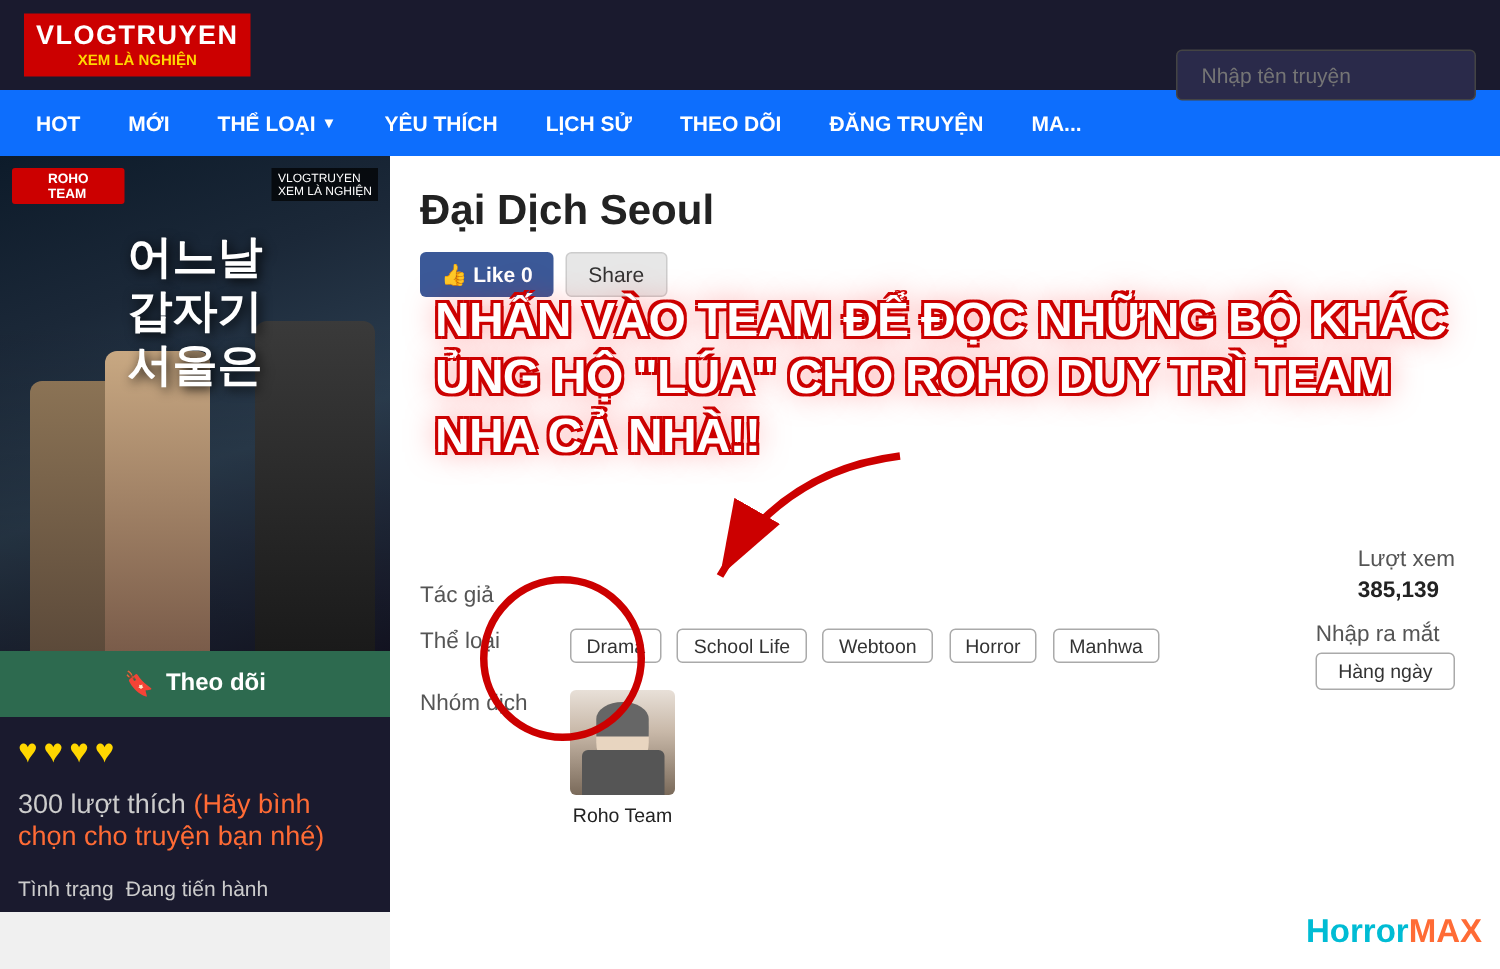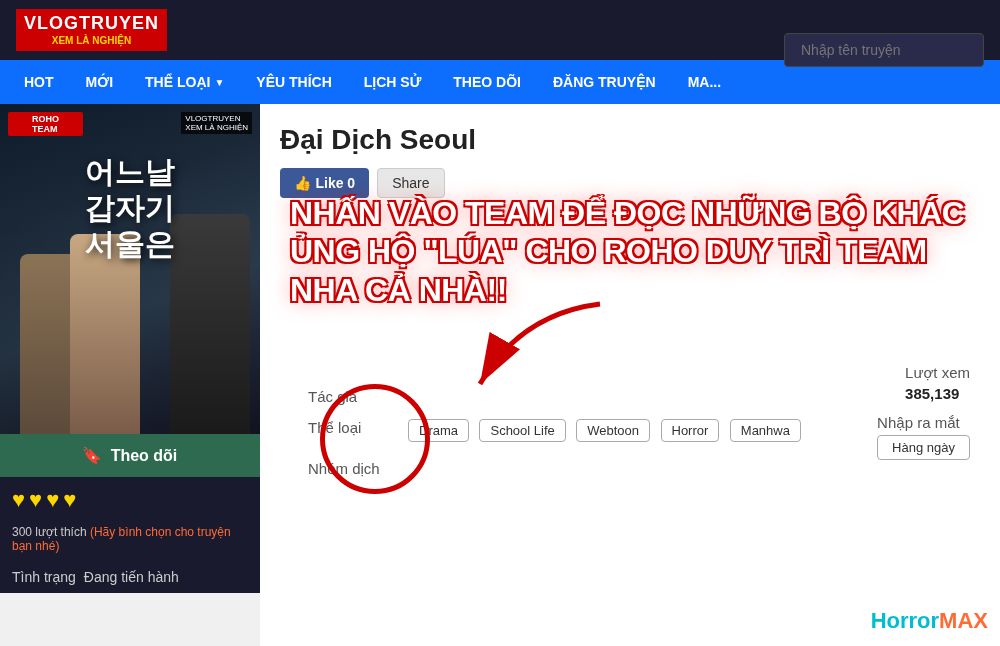--- a/index.html
+++ b/index.html
@@ -133,21 +133,21 @@
       padding: 10px 12px;
       display: flex;
       gap: 4px;
       background: #1a1a2e;
     }
     .heart { color: #ffd700; font-size: 22px; }
     .likes-info {
       background: #1a1a2e;
       padding: 2px 12px 8px;
       color: #ccc;
-      font-size: 12px;
+      font-size: 18px;
     }
     .likes-info .highlight { color: #ff6b35; }
     .status-row {
       background: #1a1a2e;
       color: #ccc;
       padding: 8px 12px;
       font-size: 14px;
       display: flex;
       gap: 8px;
     }
@@ -425,39 +425,53 @@
           <marker id="arrowhead" markerWidth="10" markerHeight="7" refX="10" refY="3.5" orient="auto">
             <polygon points="0 0, 10 3.5, 0 7" fill="#cc0000"></polygon>
           </marker>
         </defs>
         <path d="M 140 10 Q 60 20, 20 90" stroke="#cc0000" stroke-width="5" fill="none" marker-end="url(#arrowhead)"></path>
       </svg>
 
       <div class="team-circle"></div>
     </div>
 
-    <div style="margin-top:190px;margin-left:28px;">
+    <div style="margin-top:190px;">
       <div class="info-row">
         <span class="info-label">Tác giả</span>
         <span class="info-value"></span>
       </div>
 
       <div class="info-row">
         <span class="info-label">Thể loại</span>
         <div>
           <span class="tag">Drama</span>
           <span class="tag">School Life</span>
           <span class="tag">Webtoon</span>
           <span class="tag">Horror</span>
           <span class="tag">Manhwa</span>
         </div>
       </div>
 
       <div class="info-row">
         <span class="info-label">Nhóm dịch</span>
+        <div class="team-member">
+          <div class="team-avatar">
+            <div class="team-avatar-inner">
+              <div style="width:35px;height:45px;background:#e8d5c0;border-radius:50% 50% 40% 40%;position:absolute;top:8px;left:50%;transform:translateX(-50%);">
+
+                <div style="width:100%;height:60%;background:#e8d5c0;border-radius:50%;position:absolute;top:0;"></div>
+
+                <div style="width:100%;height:50%;background:#666;border-radius:50% 50% 0 0;position:absolute;top:0;"></div>
+              </div>
+              <div style="width:55px;height:30px;background:#555;position:absolute;bottom:0;border-radius:4px 4px 0 0;"></div>
+            </div>
+          </div>
+          <span class="team-name">Roho Team</span>
+        </div>
       </div>
     </div>
 
     <div class="views-section">
       <div class="views-label">Lượt xem</div>
       <div class="views-value">385,139</div>
     </div>
 
     <div class="release-section">
       <div class="release-label">Nhập ra mắt</div>

